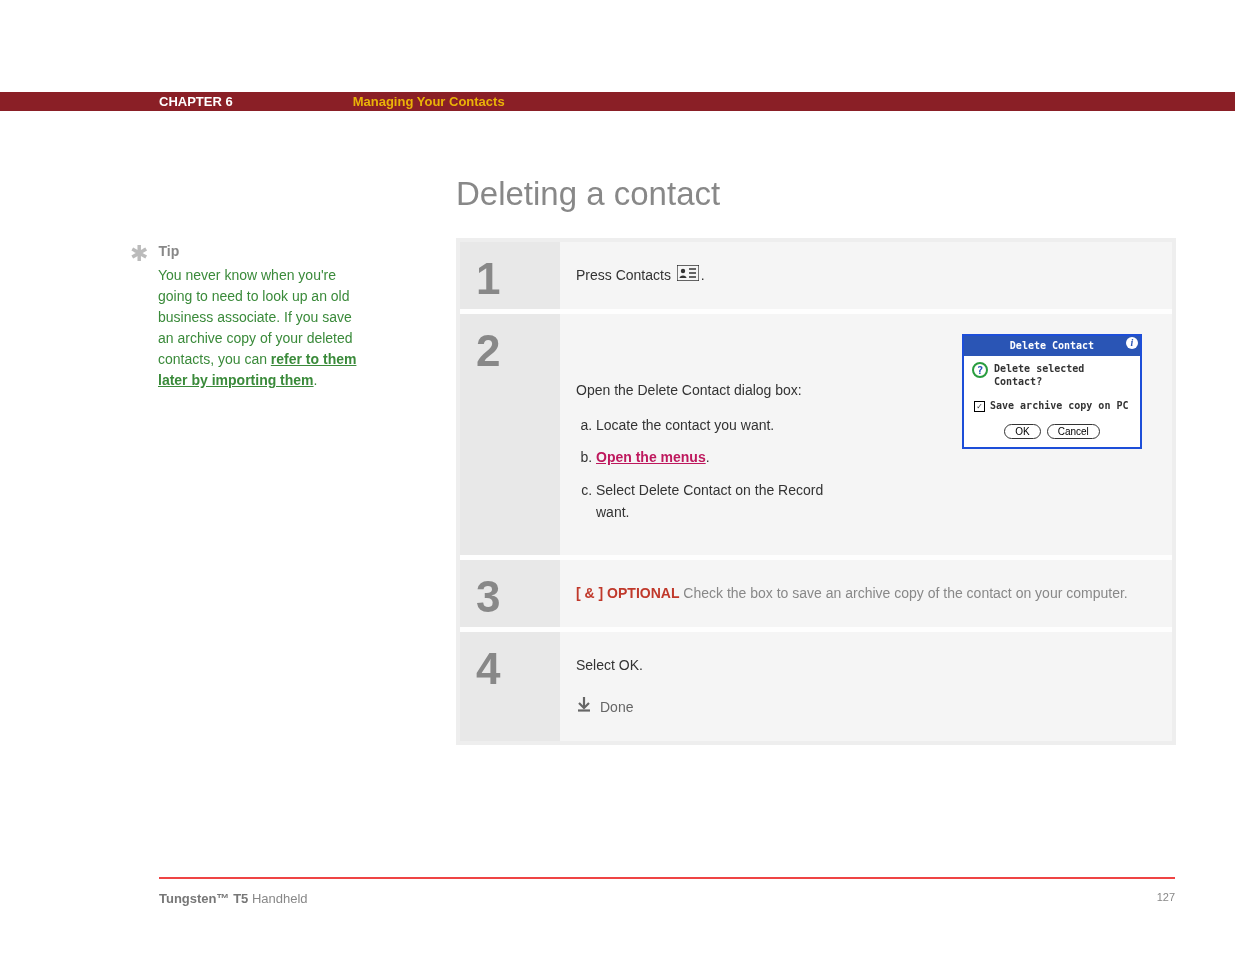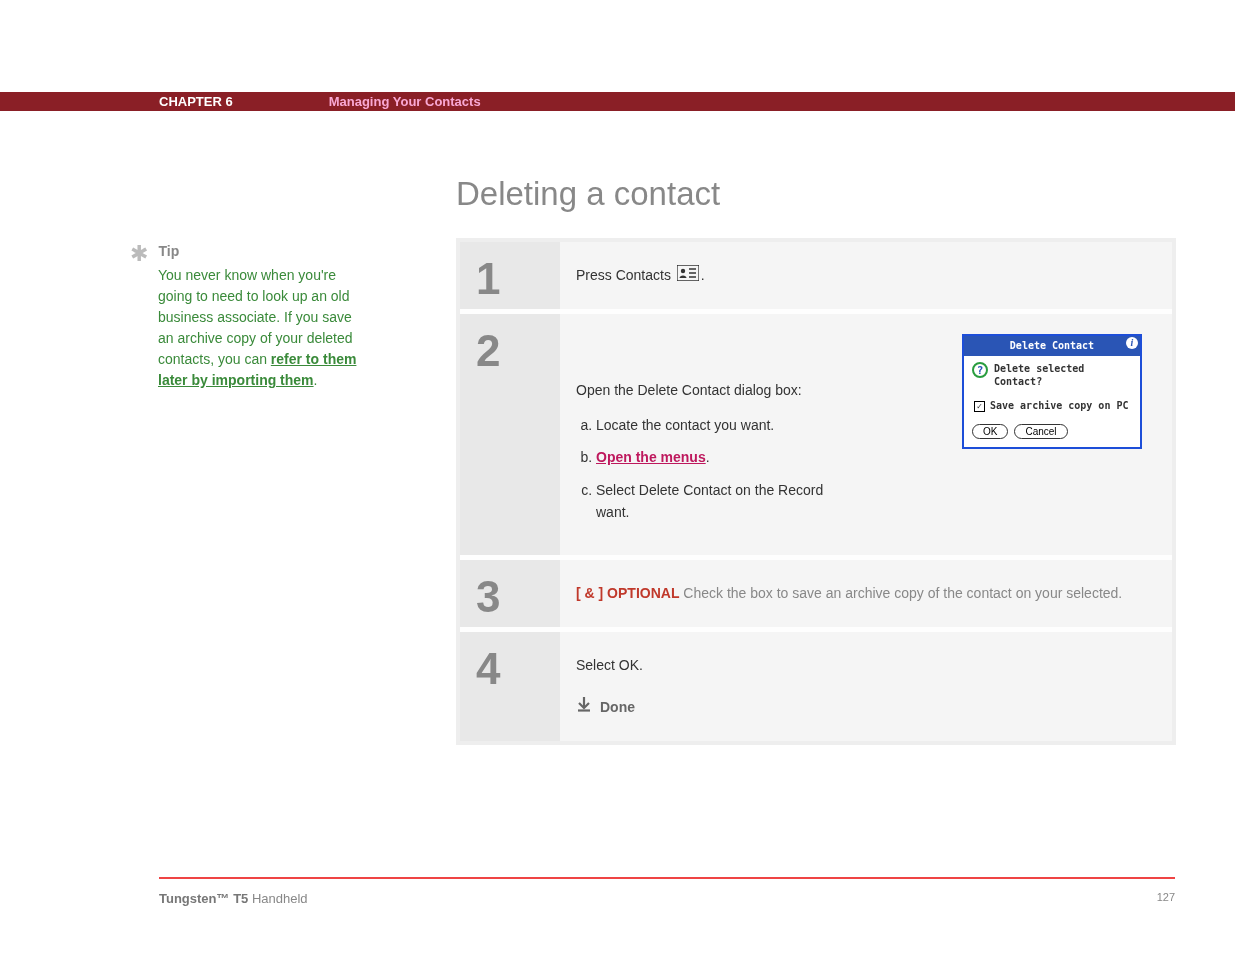--- a/index.html
+++ b/index.html
@@ -20,24 +20,24 @@
     display: flex;
     align-items: center;
   }
   .header-chapter {
     color: #fff;
     font-weight: bold;
     font-size: 13px;
     margin-left: 159px;
   }
   .header-section {
-    color: #f9a8d4;
+    color: #eab308;
     font-weight: bold;
     font-size: 13px;
-    margin-left: 96px;
+    margin-left: 120px;
   }
   .main {
     position: absolute;
     top: 175px;
     left: 456px;
     width: 700px;
   }
   .page-title {
     font-size: 33px;
     color: #888;
@@ -91,21 +91,21 @@
   .optional-label {
     color: #c0392b;
     font-weight: bold;
   }
   .optional-text { color: #888; }
   .done-row {
     display: flex;
     align-items: center;
     gap: 8px;
     margin-top: 20px;
-    font-weight: bold;
+    font-weight: normal;
     color: #666;
   }
   .dialog-mock {
     position: absolute;
     right: 30px;
     top: 20px;
     width: 180px;
     border: 2px solid #1d4ed8;
     background: #fff;
     font-family: "Lucida Console", Monaco, monospace;
@@ -164,20 +164,21 @@
     gap: 5px;
   }
   .chk {
     width: 11px; height: 11px; border: 1px solid #000;
     display: inline-flex; align-items: center; justify-content: center;
     font-size: 9px; line-height: 1;
   }
   .dialog-btns {
     display: flex;
     gap: 6px;
+    justify-content: center;
   }
   .pbtn {
     border: 1px solid #333;
     border-radius: 9px;
     padding: 0 10px;
     font-size: 10px;
     background: #fff;
     line-height: 14px;
     height: 15px;
   }
@@ -287,21 +288,21 @@
               <button class="pbtn">Cancel</button>
             </div>
           </div>
         </div>
       </div>
     </div>
 
     <div class="step">
       <div class="step-num">3</div>
       <div class="step-body">
-        <span class="optional-label">[ &amp; ]  OPTIONAL</span><span class="optional-text">   Check the box to save an archive copy of the contact on your selected.</span>
+        <span class="optional-label">[ &amp; ]  OPTIONAL</span><span class="optional-text">   Check the box to save an archive copy of the contact on your computer.</span>
       </div>
     </div>
 
     <div class="step">
       <div class="step-num">4</div>
       <div class="step-body">
         <span>Select OK.</span>
         <div class="done-row">
           <span>
             <svg width="16" height="16" viewBox="0 0 16 16">

